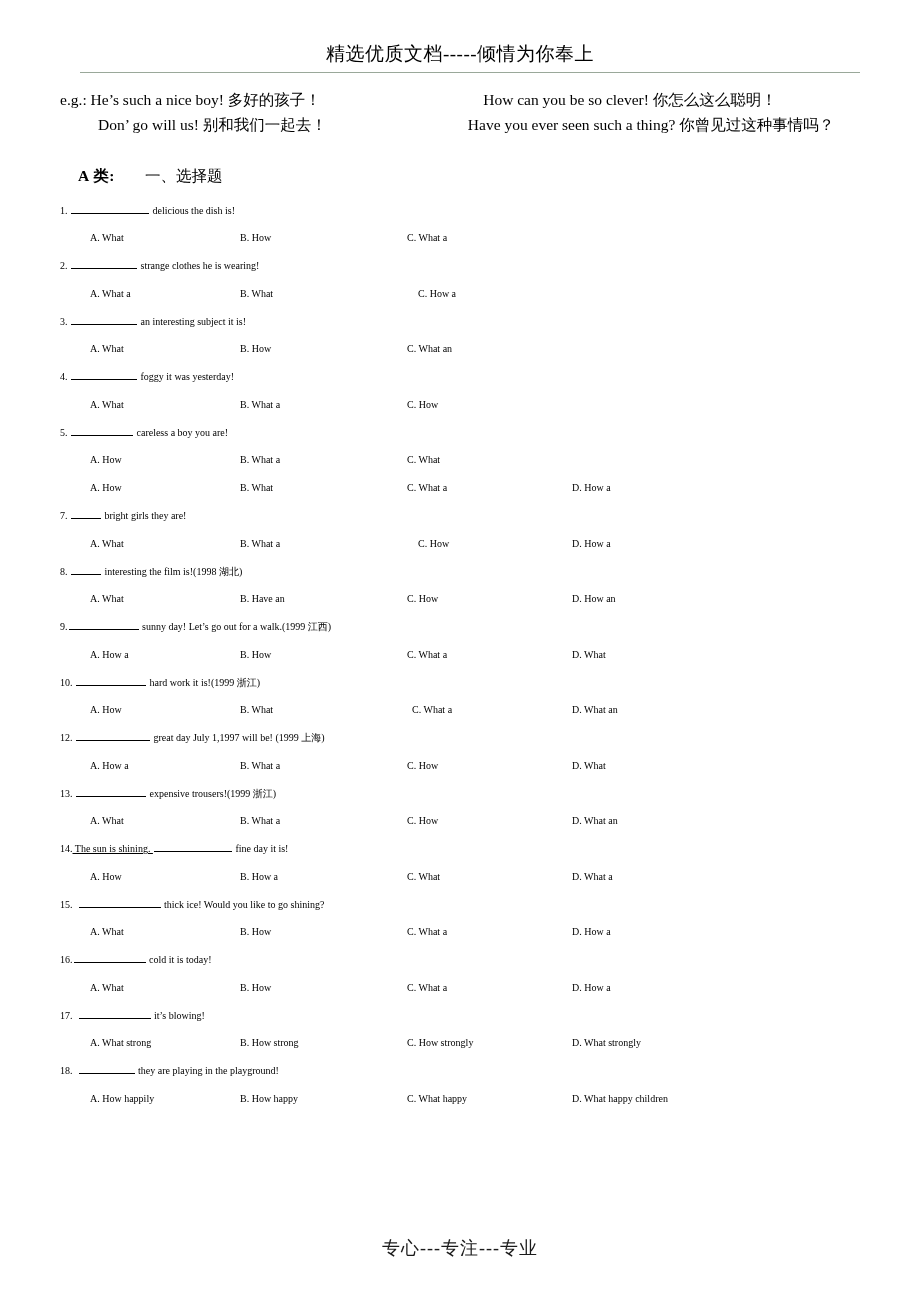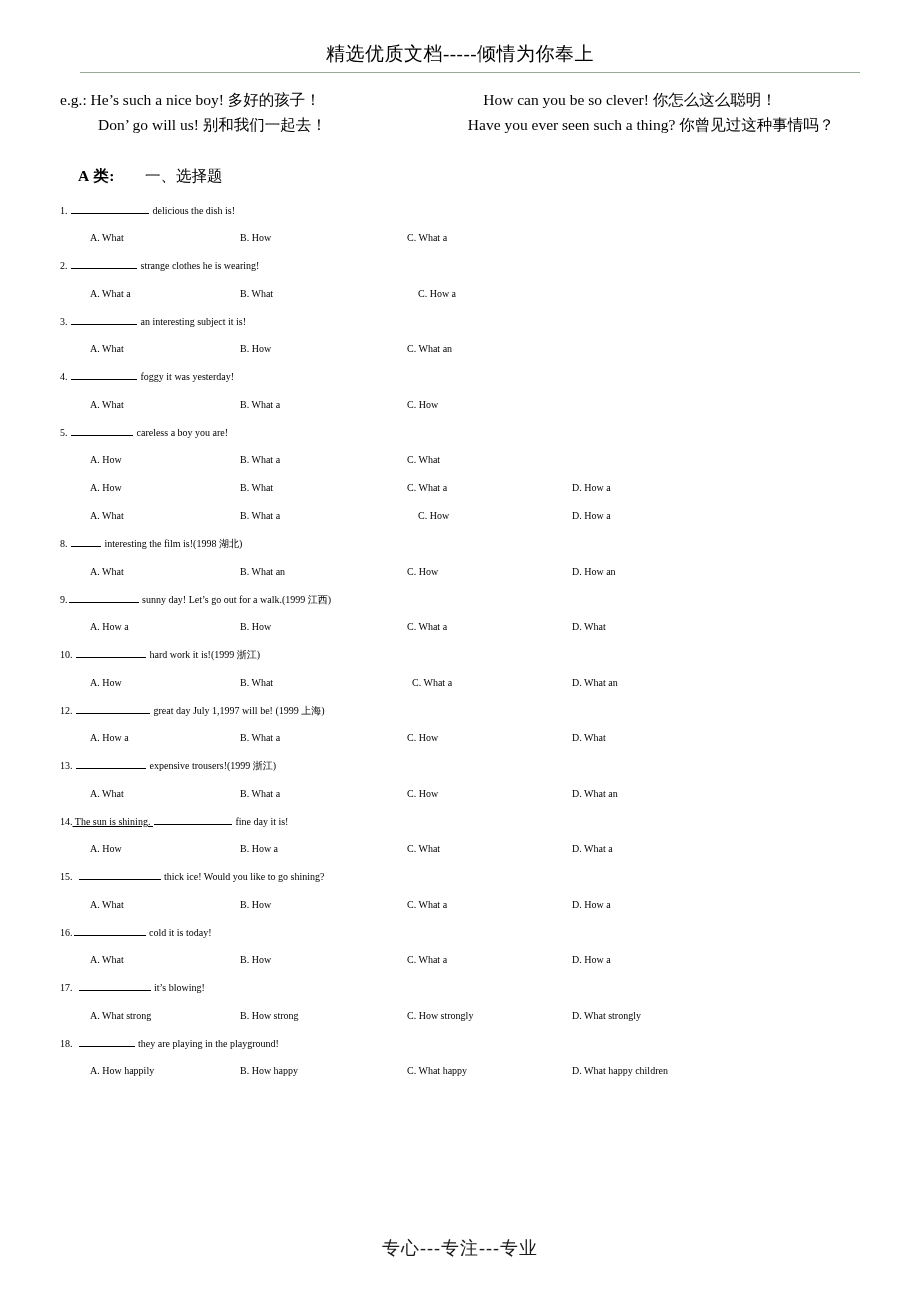--- a/index.html
+++ b/index.html
@@ -195,32 +195,33 @@
       </div>
       <div class="q">
         <div class="q-opts">
           <span class="opt a">A. How</span>
           <span class="opt b">B. What</span>
           <span class="opt c">C. What a</span>
           <span class="opt d">D. How a</span>
         </div>
       </div>
       <div class="q">
+        <div class="q-stem"><span class="num">7.</span><span style="white-space: pre;"> </span><span class="blank" style="width: 30px;"></span><span style="white-space: pre;"> bright girls they are!</span></div>
         <div class="q-opts">
           <span class="opt a">A. What</span>
           <span class="opt b">B. What a</span>
           <span class="opt c shift">C. How</span>
           <span class="opt d">D. How a</span>
         </div>
       </div>
       <div class="q">
         <div class="q-stem"><span class="num">8.</span><span style="white-space: pre;"> </span><span class="blank" style="width: 30px;"></span><span style="white-space: pre;"> interesting the film is!(1998 湖北)</span></div>
         <div class="q-opts">
           <span class="opt a">A. What</span>
-          <span class="opt b">B. What an</span>
+          <span class="opt b">B. Have an</span>
           <span class="opt c">C. How</span>
           <span class="opt d">D. How an</span>
         </div>
       </div>
       <div class="q">
         <div class="q-stem"><span class="num">9.</span><span style="white-space: pre;"></span><span class="blank" style="width: 70px;"></span><span style="white-space: pre;"> sunny day! Let’s go out for a walk.(1999 江西)</span></div>
         <div class="q-opts">
           <span class="opt a">A. How a</span>
           <span class="opt b">B. How</span>
           <span class="opt c">C. What a</span>

